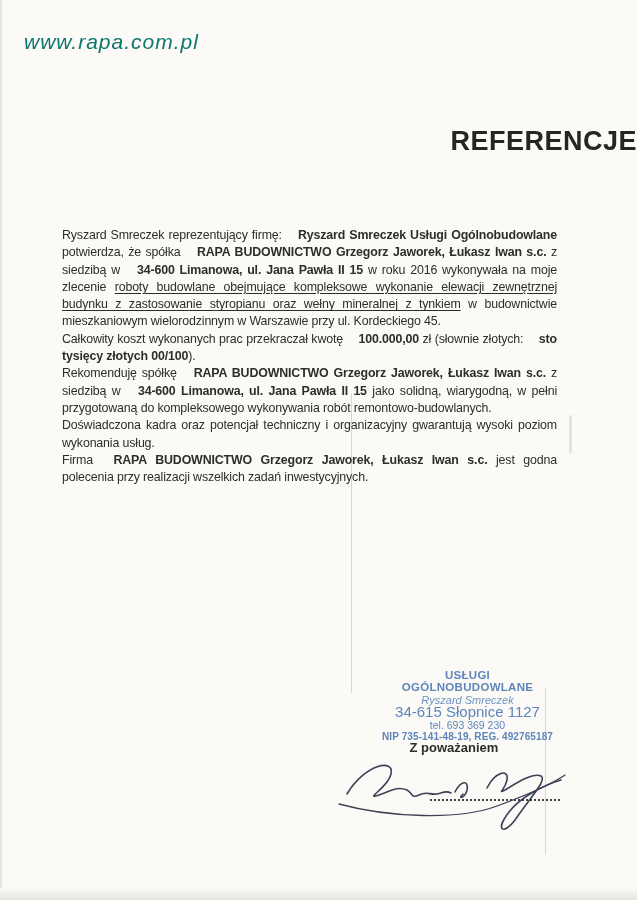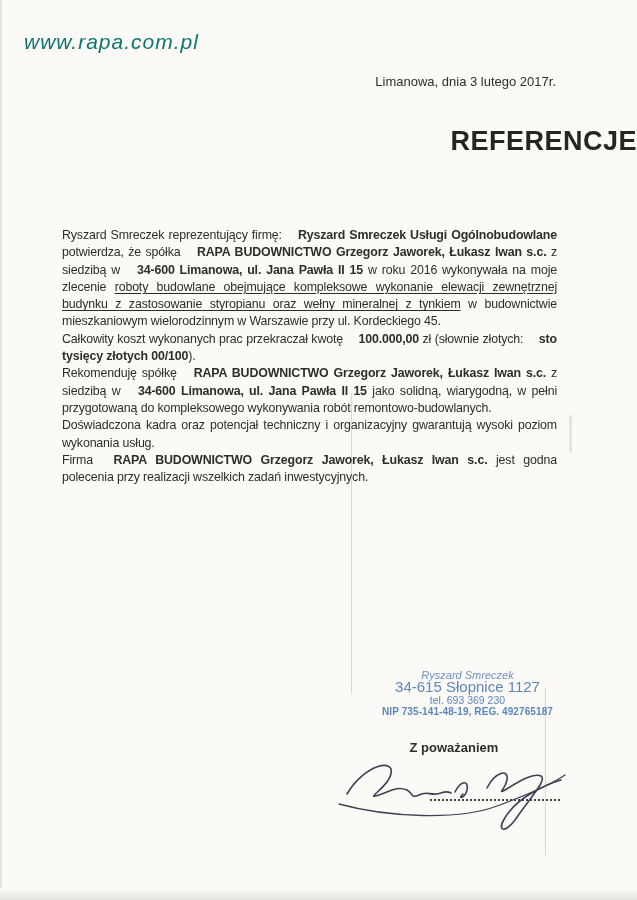--- a/index.html
+++ b/index.html
@@ -75,38 +75,38 @@
     position:absolute;left:335px;top:750px;width:240px;height:90px;
   }
 </style>
 </head>
 <body>
 
 <div class="page">
 
   <div class="watermark">www.rapa.com.pl</div>
 
-  <div class="date-line">Limanowa, dnia 3 lutego 2017r.</div>
 
   <div class="doc-title">REFERENCJE</div>
 
   <div class="letter-body">
     <p class="para p1"><span>Ryszard Smreczek reprezentujący firmę: </span><span class="b">Ryszard Smreczek Usługi Ogólnobudowlane</span><span> potwierdza, że spółka </span><span class="b">RAPA BUDOWNICTWO Grzegorz Jaworek, Łukasz Iwan s.c.</span><span> z siedzibą w </span><span class="b">34-600 Limanowa, ul. Jana Pawła II 15</span><span> w roku 2016 wykonywała na moje zlecenie </span><span class="u">roboty budowlane obejmujące kompleksowe wykonanie elewacji zewnętrznej budynku z zastosowanie styropianu oraz wełny mineralnej z tynkiem</span><span> w budownictwie mieszkaniowym wielorodzinnym w Warszawie przy ul. Kordeckiego 45.</span></p>
 
     <p class="para p2"><span>Całkowity koszt wykonanych prac przekraczał kwotę </span><span class="b">100.000,00</span><span> zł (słownie złotych: </span><span class="b">sto tysięcy złotych 00/100</span><span>).</span></p>
 
     <p class="para p3"><span>Rekomenduję spółkę </span><span class="b">RAPA BUDOWNICTWO Grzegorz Jaworek, Łukasz Iwan s.c.</span><span> z siedzibą w </span><span class="b">34-600 Limanowa, ul. Jana Pawła II 15</span><span> jako solidną, wiarygodną, w pełni przygotowaną do kompleksowego wykonywania robót remontowo-budowlanych.</span></p>
 
     <p class="para p4"><span>Doświadczona kadra oraz potencjał techniczny i organizacyjny gwarantują wysoki poziom wykonania usług.</span></p>
 
 
     <p class="para p6"><span>Firma </span><span class="b">RAPA BUDOWNICTWO Grzegorz Jaworek, Łukasz Iwan s.c.</span><span> jest godna polecenia przy realizacji wszelkich zadań inwestycyjnych.</span></p>
   </div>
 
   <div class="stamp">
+    <div class="stamp-line1">USŁUGI OGÓLNOBUDOWLANE</div>
     <div class="stamp-line2">Ryszard Smreczek</div>
     <div class="stamp-line3">34-615 Słopnice 1127</div>
     <div class="stamp-line4">tel. 693 369 230</div>
     <div class="stamp-line5">NIP 735-141-48-19, REG. 492765187</div>
   </div>
 
   <div class="sign-off">Z poważaniem</div>
 
   <div class="signature-dots"></div>
 

